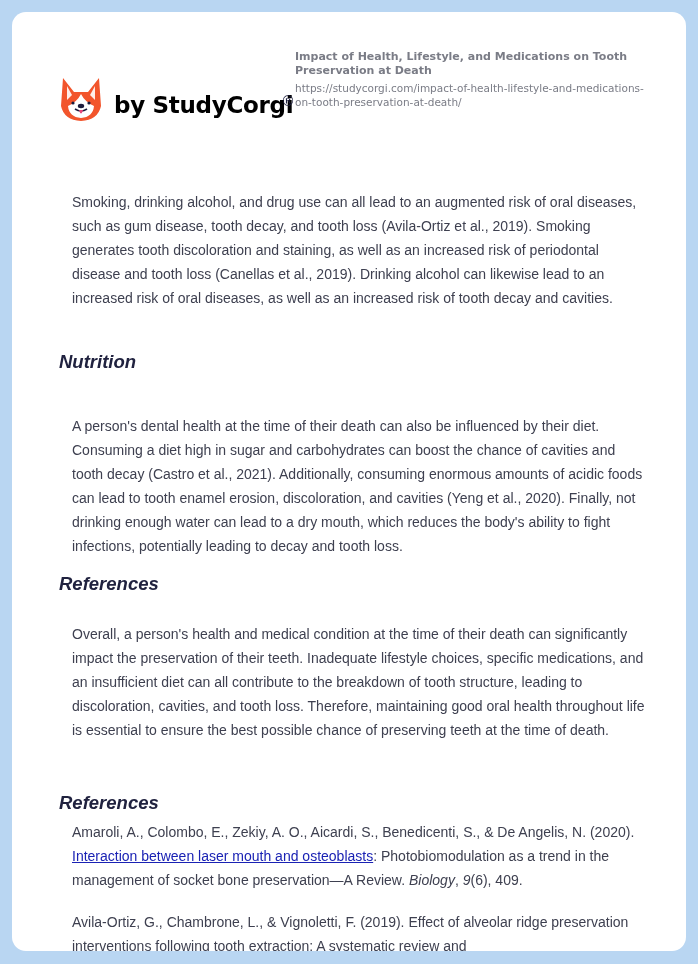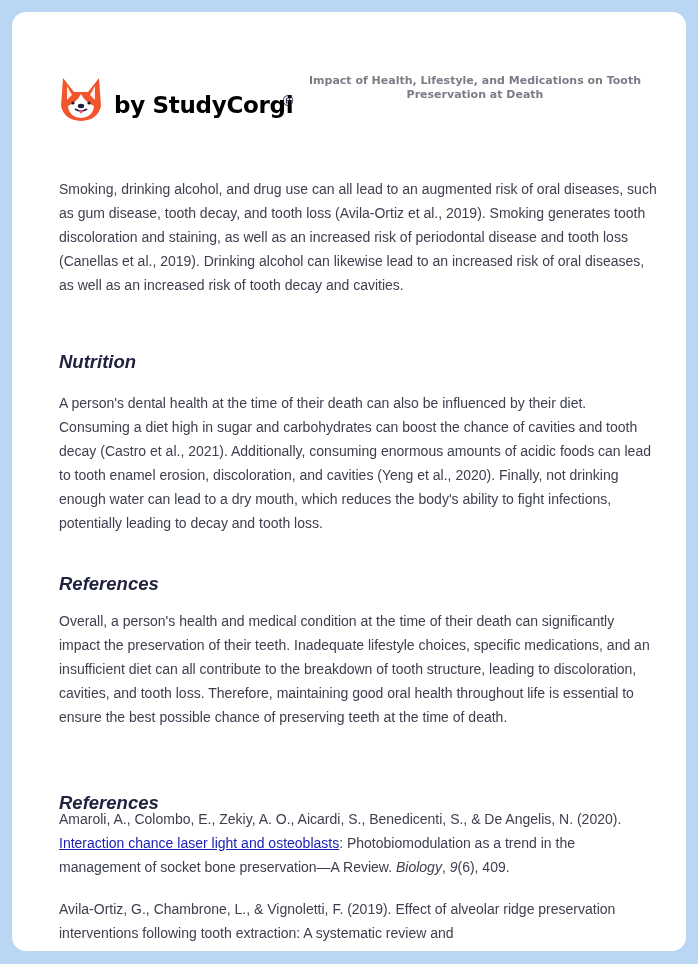--- a/index.html
+++ b/index.html
@@ -18,42 +18,42 @@
     .logo-mark { width: 42px; height: 46px; }
     .logo-text {
       margin-left: 12px; margin-top: 11px;
       font-family: "DejaVu Sans", sans-serif; font-weight: bold;
       font-size: 23px; color: #000000; letter-spacing: -0.3px;
     }
     .logo-reg {
       position: absolute; left: 221px; top: 17px;
       font-family: "DejaVu Sans", sans-serif; font-size: 14px; color: #1b1c3d;
     }
-    .doc-meta { position: absolute; right: 31px; top: 62px; width: 360px; text-align: center; }
+    .doc-meta { position: absolute; right: 31px; top: 38px; width: 360px; text-align: left; }
     .doc-title {
       font-family: "DejaVu Sans", sans-serif; font-weight: bold;
       font-size: 11px; line-height: 14px; color: #7a7c86;
     }
     .doc-url {
       margin-top: 4px;
       font-family: "DejaVu Sans", sans-serif;
       font-size: 10.5px; line-height: 13.5px; color: #7a7c86;
     }
     .content { position: absolute; left: 47px; top: 165px; width: 600px; }
     p.body {
-      margin: 0; font-size: 14px; line-height: 24px; color: #3e4050;
+      margin: 13px; font-size: 14px; line-height: 24px; color: #3e4050;
     }
     h2 {
       margin: 0; font-size: 18.5px; font-weight: bold; color: #20223f;
       line-height: 24px;
       font-style: italic;
     }
     .s1 { position: absolute; top: 0; }
     .h-nut { position: absolute; top: 173px; }
-    .p-nut { position: absolute; top: 214px; }
+    .p-nut { position: absolute; top: 224px; }
     .h-con { position: absolute; top: 395px; }
     .p-con { position: absolute; top: 432px; }
     .h-ref { position: absolute; top: 614px; }
     .r1 { position: absolute; top: 630px; }
     .r2 { position: absolute; top: 720px; }
     a.ref-link { color: #1a22b4; text-decoration: underline; }
     em { font-style: italic; }
   </style>
 </head>
 <body>
@@ -70,29 +70,30 @@
         <circle cx="13" cy="27" r="1.6" fill="#1b1c3d"></circle>
         <circle cx="29" cy="27" r="1.6" fill="#1b1c3d"></circle>
         <path d="M15 33 Q21 37 27 33" stroke="#1b1c3d" stroke-width="1.6" fill="none"></path>
         <path d="M19 34 Q21 41 23 34 Z" fill="#e8477a"></path>
       </svg>
       <span class="logo-text">by StudyCorgi</span>
       <span class="logo-reg">®</span>
     </div>
     <div class="doc-meta">
       <div class="doc-title">Impact of Health, Lifestyle, and Medications on Tooth Preservation at Death</div>
+      <div class="doc-url">https://studycorgi.com/impact-of-health-lifestyle-and-medications-on-tooth-preservation-at-death/</div>
     </div>
   </div>
 
   <div class="content">
     <p class="body s1">Smoking, drinking alcohol, and drug use can all lead to an augmented risk of oral diseases, such as gum disease, tooth decay, and tooth loss (Avila-Ortiz et al., 2019). Smoking generates tooth discoloration and staining, as well as an increased risk of periodontal disease and tooth loss (Canellas et al., 2019). Drinking alcohol can likewise lead to an increased risk of oral diseases, as well as an increased risk of tooth decay and cavities.</p>
 
     <h2 class="h-nut">Nutrition</h2>
     <p class="body p-nut">A person's dental health at the time of their death can also be influenced by their diet. Consuming a diet high in sugar and carbohydrates can boost the chance of cavities and tooth decay (Castro et al., 2021). Additionally, consuming enormous amounts of acidic foods can lead to tooth enamel erosion, discoloration, and cavities (Yeng et al., 2020). Finally, not drinking enough water can lead to a dry mouth, which reduces the body's ability to fight infections, potentially leading to decay and tooth loss.</p>
 
     <h2 class="h-con">References</h2>
     <p class="body p-con">Overall, a person's health and medical condition at the time of their death can significantly impact the preservation of their teeth. Inadequate lifestyle choices, specific medications, and an insufficient diet can all contribute to the breakdown of tooth structure, leading to discoloration, cavities, and tooth loss. Therefore, maintaining good oral health throughout life is essential to ensure the best possible chance of preserving teeth at the time of death.</p>
 
     <h2 class="h-ref">References</h2>
-    <p class="body r1"><span>Amaroli, A., Colombo, E., Zekiy, A. O., Aicardi, S., Benedicenti, S., &amp; De Angelis, N. (2020). </span><a class="ref-link" href="#">Interaction chance laser light and osteoblasts</a><span>: Photobiomodulation as a trend in the management of socket bone preservation—A Review. </span><em>Biology</em><span>, </span><em>9</em><span>(6), 409.</span></p>
+    <p class="body r1"><span>Amaroli, A., Colombo, E., Zekiy, A. O., Aicardi, S., Benedicenti, S., &amp; De Angelis, N. (2020). </span><a class="ref-link" href="#">Interaction between laser mouth and osteoblasts</a><span>: Photobiomodulation as a trend in the management of socket bone preservation—A Review. </span><em>Biology</em><span>, </span><em>9</em><span>(6), 409.</span></p>
     <p class="body r2">Avila-Ortiz, G., Chambrone, L., &amp; Vignoletti, F. (2019). Effect of alveolar ridge preservation interventions following tooth extraction: A systematic review and</p>
   </div>
 </div>
 
 </body></html>

